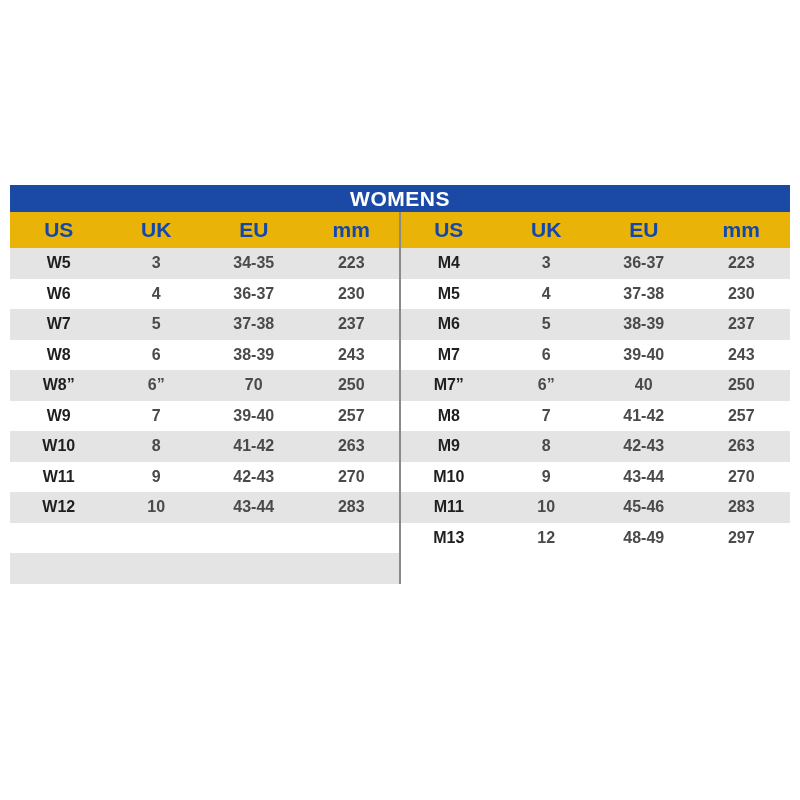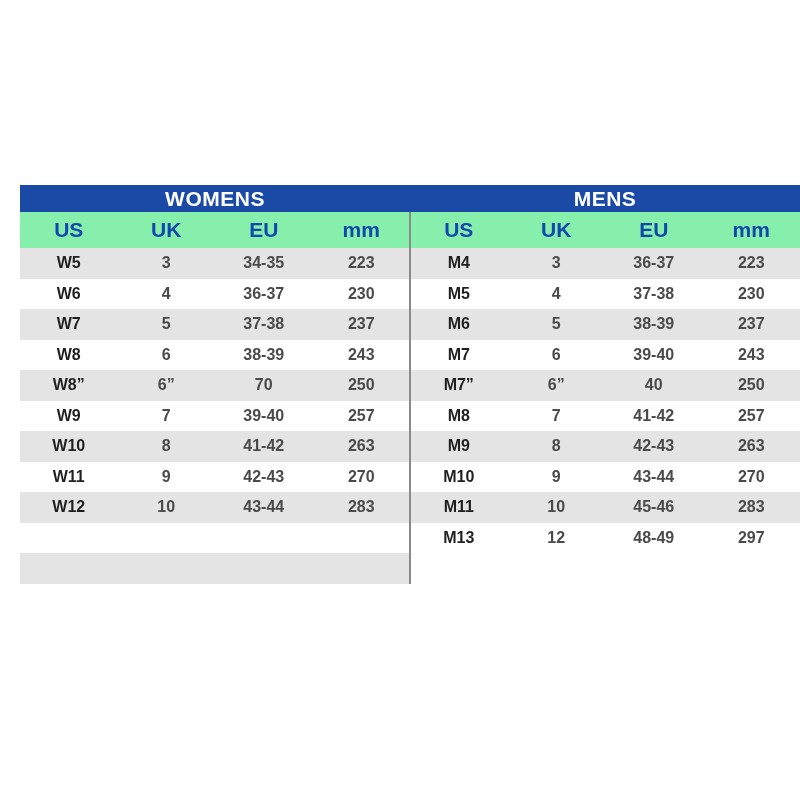--- a/index.html
+++ b/index.html
@@ -5,21 +5,21 @@
   * { box-sizing: border-box; margin: 0; padding: 0; }
   html, body {
     width: 800px; height: 800px;
     background: #ffffff;
     font-family: "Liberation Sans", sans-serif;
     position: relative;
     overflow: hidden;
   }
   .size-chart {
     position: absolute;
-    left: 20px; top: 185px;
+    left: 10px; top: 185px;
     width: 780px;
   }
   .title-bar {
     display: flex;
     height: 27px;
     background: var(--bar-color, #1a4aa6);
   }
   .title {
     flex: 1;
     display: flex;
@@ -33,21 +33,21 @@
   .tables {
     position: relative;
     display: flex;
     align-items: flex-start;
   }
   .side { flex: 1; }
   .col-headers {
     display: flex;
     height: 36px;
     align-items: center;
-    background: #86efac;
+    background: #eab308;
   }
   .cell {
     flex: 1;
     text-align: center;
     font-weight: 700;
   }
   .col-headers .cell {
     font-size: 21px;
     color: var(--header-text-color, #1247ad);
   }
@@ -67,21 +67,20 @@
     width: 2px;
     background: var(--divider-color, #8a8a8a);
   }
 </style>
 </head>
 <body>
 
 <div class="size-chart">
   <div class="title-bar">
     <div class="title">WOMENS</div>
-    <div class="title">MENS</div>
   </div>
   <div class="tables">
     <div class="side">
       <div class="col-headers">
         <div class="cell">US</div>
         <div class="cell">UK</div>
         <div class="cell">EU</div>
         <div class="cell">mm</div>
       </div>
       <div class="rows">

